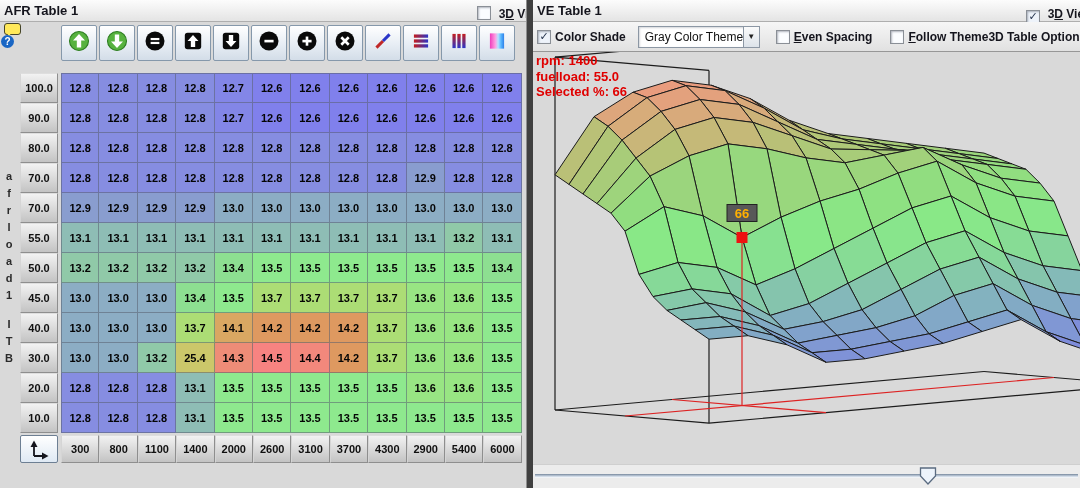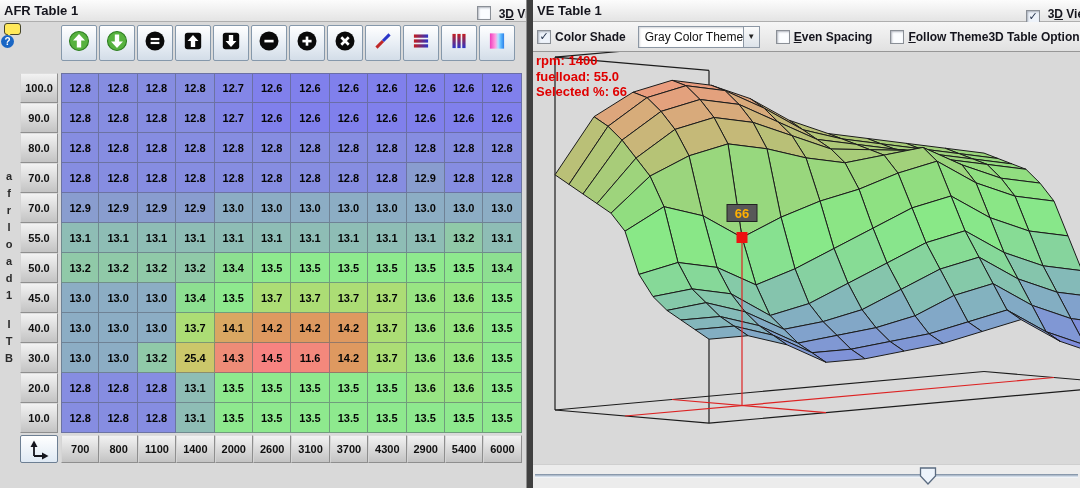--- a/index.html
+++ b/index.html
@@ -325,21 +325,21 @@
         <div class="cell" style="background: rgb(152, 229, 131);">13.6</div>
         <div class="cell" style="background: rgb(142, 233, 142);">13.5</div>
         <div class="hdr">30.0</div>
         <div class="spacer"></div>
         <div class="cell c-left" style="background: rgb(140, 173, 196);">13.0</div>
         <div class="cell" style="background: rgb(140, 173, 196);">13.0</div>
         <div class="cell" style="background: rgb(144, 201, 168);">13.2</div>
         <div class="cell" style="background: rgb(203, 199, 106);">25.4</div>
         <div class="cell" style="background: rgb(238, 140, 119);">14.3</div>
         <div class="cell" style="background: rgb(247, 131, 129);">14.5</div>
-        <div class="cell" style="background: rgb(243, 136, 124);">11.6</div>
+        <div class="cell" style="background: rgb(243, 136, 124);">14.4</div>
         <div class="cell" style="background: rgb(222, 153, 96);">14.2</div>
         <div class="cell" style="background: rgb(172, 221, 117);">13.7</div>
         <div class="cell" style="background: rgb(152, 229, 131);">13.6</div>
         <div class="cell" style="background: rgb(152, 229, 131);">13.6</div>
         <div class="cell" style="background: rgb(142, 233, 142);">13.5</div>
         <div class="hdr">20.0</div>
         <div class="spacer"></div>
         <div class="cell c-left" style="background: rgb(134, 141, 225);">12.8</div>
         <div class="cell" style="background: rgb(134, 141, 225);">12.8</div>
         <div class="cell" style="background: rgb(134, 141, 225);">12.8</div>
@@ -381,21 +381,21 @@
         <div class="spacer"></div>
         <div class="spacer"></div>
         <div class="corner-btn">
           <svg width="26" height="24" viewBox="0 0 26 24">
             <path d="M8,19 V9 M8,19 H17" stroke="#15151d" stroke-width="1.8" fill="none"></path>
             <polygon points="8,3.5 4.5,10 11.5,10" fill="#15151d"></polygon>
             <polygon points="22.5,19 16,15.5 16,22.5" fill="#15151d"></polygon>
           </svg>
         </div>
         <div class="spacer"></div>
-        <div class="hdr">700</div>
+        <div class="hdr">300</div>
         <div class="hdr">800</div>
         <div class="hdr">1100</div>
         <div class="hdr">1400</div>
         <div class="hdr">2000</div>
         <div class="hdr">2600</div>
         <div class="hdr">3100</div>
         <div class="hdr">3700</div>
         <div class="hdr">4300</div>
         <div class="hdr">2900</div>
         <div class="hdr">5400</div>

